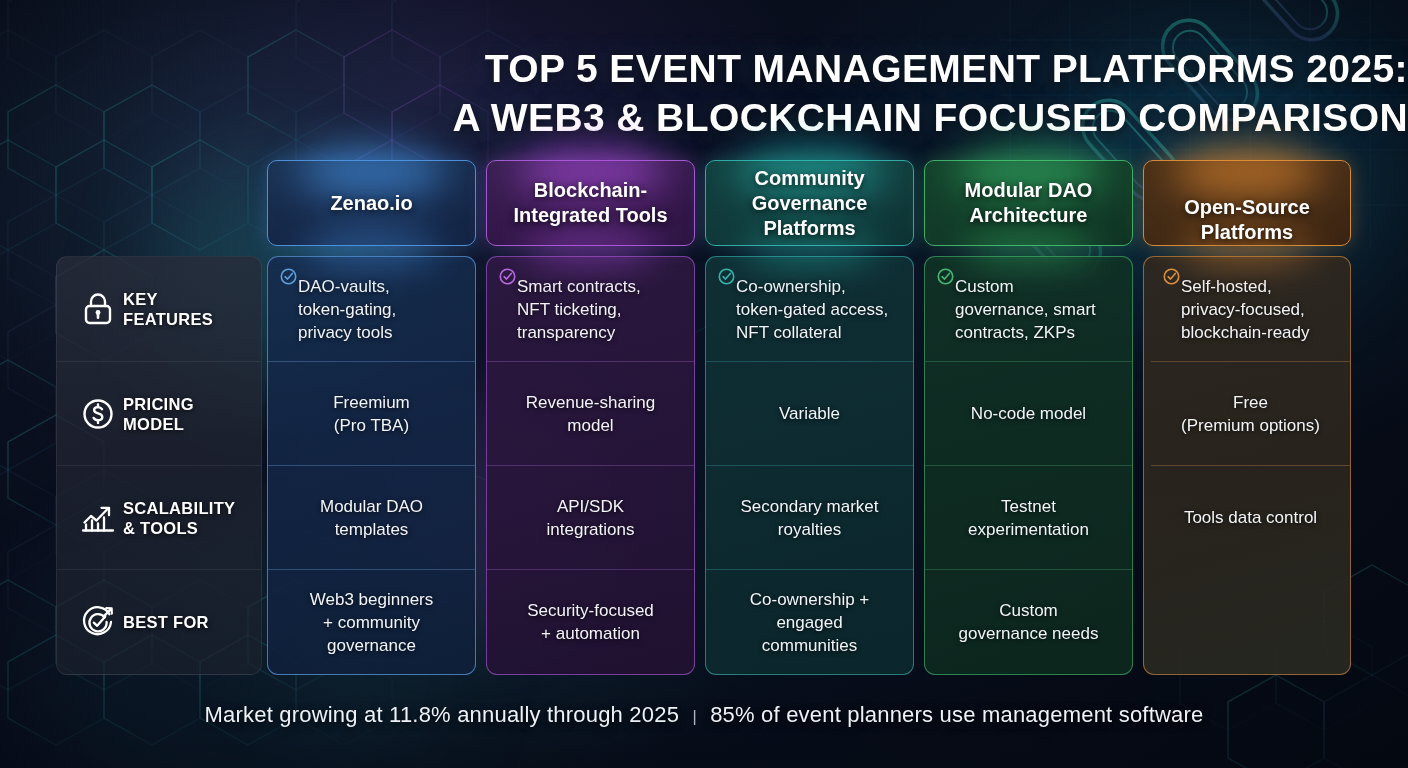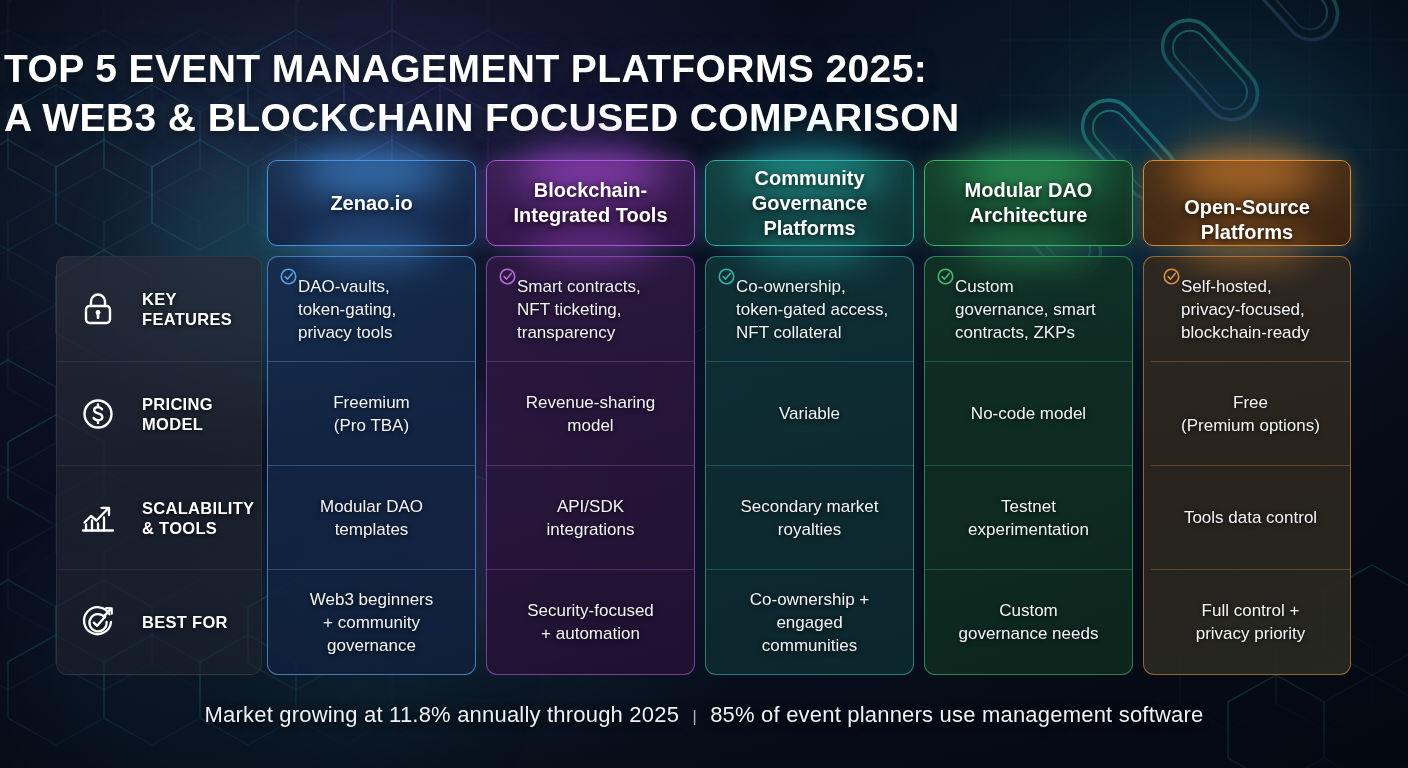--- a/index.html
+++ b/index.html
@@ -38,22 +38,22 @@
   .glow-purple { width: 280px; height: 230px; left: 330px;  top: 380px;  background: rgba(150,62,190,0.17); }
   .glow-cyan   { width: 330px; height: 260px; left: 1060px; top: 40px;   background: rgba(24,120,150,0.20); }
   .glow-deep   { width: 420px; height: 300px; left: 30px;   top: 520px;  background: rgba(22,86,104,0.16); }
   .vignette {
     position: absolute; inset: 0; pointer-events: none;
     background: radial-gradient(ellipse 105% 95% at 50% 48%, transparent 42%, rgba(2,5,12,0.72) 100%);
   }
 
   
   .title-block {
-    position: absolute; left: 4px; right: 0; top: 44px;
-    text-align: left;
+    position: absolute; left: 12px; right: 0; top: 44px;
+    text-align: right;
     z-index: 5;
   }
   .title-line {
     font-size: 39px;
     font-weight: 700;
     letter-spacing: 0.4px;
     color: #ffffff;
     line-height: 49px;
     text-shadow: 0 2px 14px rgba(0,0,0,0.85), 0 0 26px rgba(90,150,220,0.28);
     white-space: nowrap;
@@ -195,21 +195,21 @@
     align-items: center;
     padding: 8px 9px 8px 11px;
   }
   .rcell.feature .feat-text { flex: 1; }
   .check-ico { flex: 0 0 auto; width: 19px; height: 19px; margin-top: 2px; align-self: flex-start; }
 
   
   .lcell {
     display: flex;
     align-items: center;
-    gap: 23px;
+    gap: 4px;
     padding: 0 10px 0 20px;
   }
   .lcell .cat-ico { flex: 0 0 auto; width: 42px; height: 42px; }
   .lcell .cat-label {
     font-size: 16.5px;
     font-weight: 700;
     color: #ffffff;
     line-height: 20px;
     letter-spacing: 0.3px;
     text-shadow: 0 1px 5px rgba(0,0,0,0.8);
@@ -508,21 +508,20 @@
           <span class="check-ico">
             <svg viewBox="0 0 20 20" fill="none" stroke="#d98f3e" stroke-width="1.7" stroke-linecap="round" stroke-linejoin="round">
               <circle cx="10" cy="10" r="7.6"></circle>
               <path d="M6.4 10.2l2.6 2.5L14 6.8"></path>
             </svg>
           </span>
           <span class="feat-text">Self-hosted,<br>privacy-focused,<br>blockchain-ready</span>
         </div>
         <div class="rcell h-r1">Free<br>(Premium options)</div>
         <div class="rcell h-r2">Tools data control</div>
-        <div class="rcell h-r3">Full control +<br>privacy priority</div>
       </div>
 
     </div>
   </div>
 
   <div class="footer">
     <span class="footer-text">Market growing at 11.8% annually through 2025</span>
     <span class="footer-sep">|</span>
     <span class="footer-text">85% of event planners use management software</span>
   </div>

